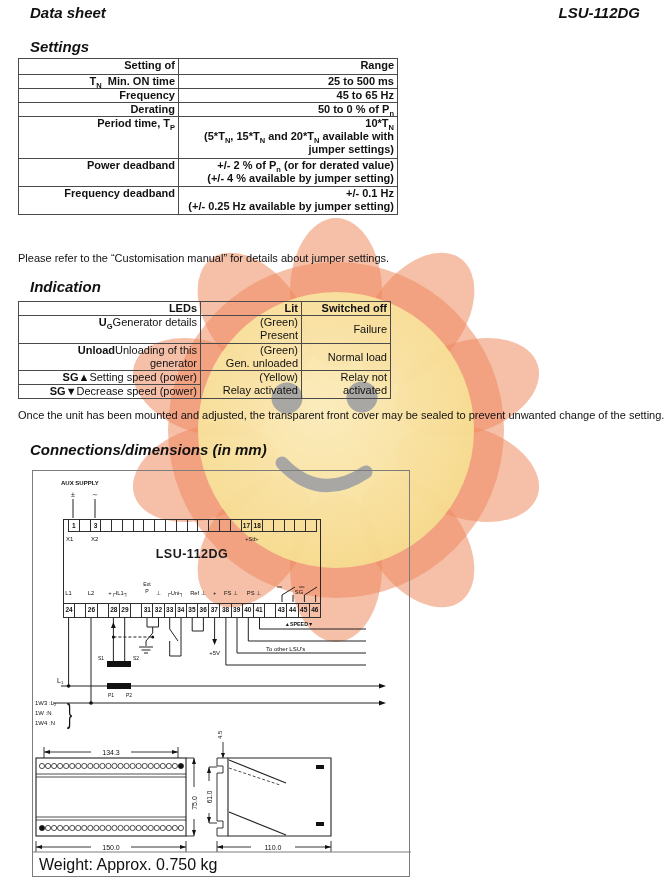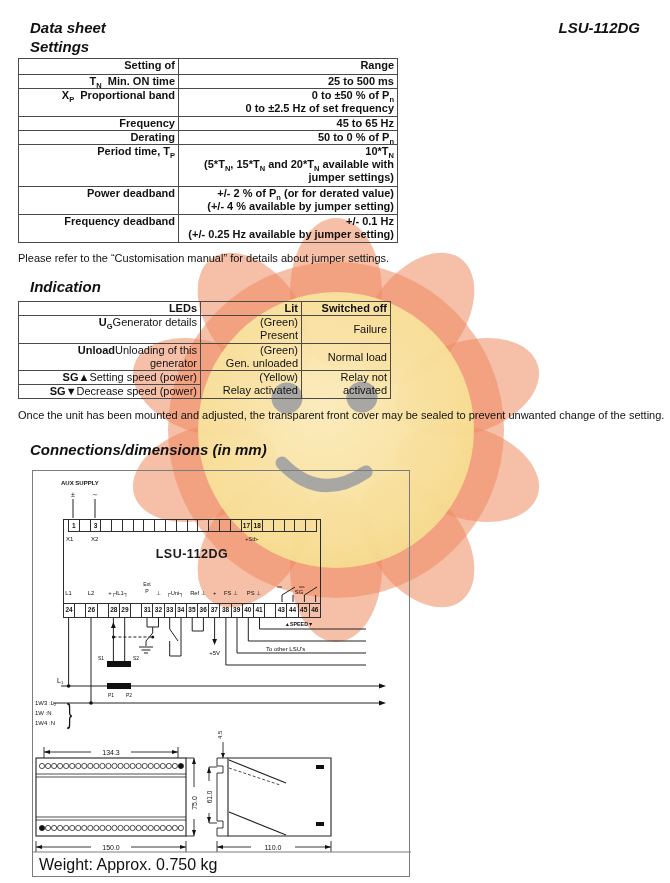--- a/index.html
+++ b/index.html
@@ -4,21 +4,21 @@
 <style>
   * { margin:0; padding:0; box-sizing:border-box; }
   html,body { background:#e8e8e8; }
   #page {
     position:relative; width:670px; height:883px; background:#ffffff;
     font-family:"Liberation Sans", sans-serif; color:#111; overflow:hidden;
     margin:0 auto;
   }
   .layer { position:absolute; }
   
-  #hdr { left:0; top:19px; width:670px; padding:0 30px; display:flex; justify-content:space-between; }
+  #hdr { left:0; top:4px; width:670px; padding:0 30px; display:flex; justify-content:space-between; }
   #hdr .h { font-size:15px; font-weight:bold; font-style:italic; }
   .sect-h { font-size:15px; font-weight:bold; font-style:italic; }
   .note { font-size:11px; line-height:13px; }
   
   table { border-collapse:collapse; table-layout:fixed; position:absolute; background:transparent; }
   td, th { border:1px solid #4a4a4a; padding:0 3px; vertical-align:top; font-size:11px; line-height:13px; text-align:right; background:transparent; }
   sub { font-size:7.5px; line-height:0; }
   #settings-table td, #settings-table th { font-weight:bold; }
   #settings-table { left:18px; top:58px; width:379px; }
   #indication-table { left:18px; top:301px; width:372px; }
@@ -89,24 +89,20 @@
         <col style="width:219px">
       </colgroup>
     <tbody>
         <tr style="height:16px">
       <th>Setting of</th>
       <th>Range</th>
     </tr>
     <tr style="height:14px">
       <td>T<sub>N</sub>&nbsp; Min. ON time</td>
       <td>25 to 500 ms</td>
-    </tr>
-    <tr style="height:28px">
-      <td>X<sub>P</sub>&nbsp; Proportional band</td>
-      <td>0 to ±50 % of P<sub>n</sub><br>0 to ±2.5 Hz of set frequency</td>
     </tr>
     <tr style="height:14px">
       <td>Frequency</td>
       <td>45 to 65 Hz</td>
     </tr>
     <tr style="height:14px">
       <td>Derating</td>
       <td>50 to 0 % of P<sub>n</sub></td>
     </tr>
     <tr style="height:42px">

